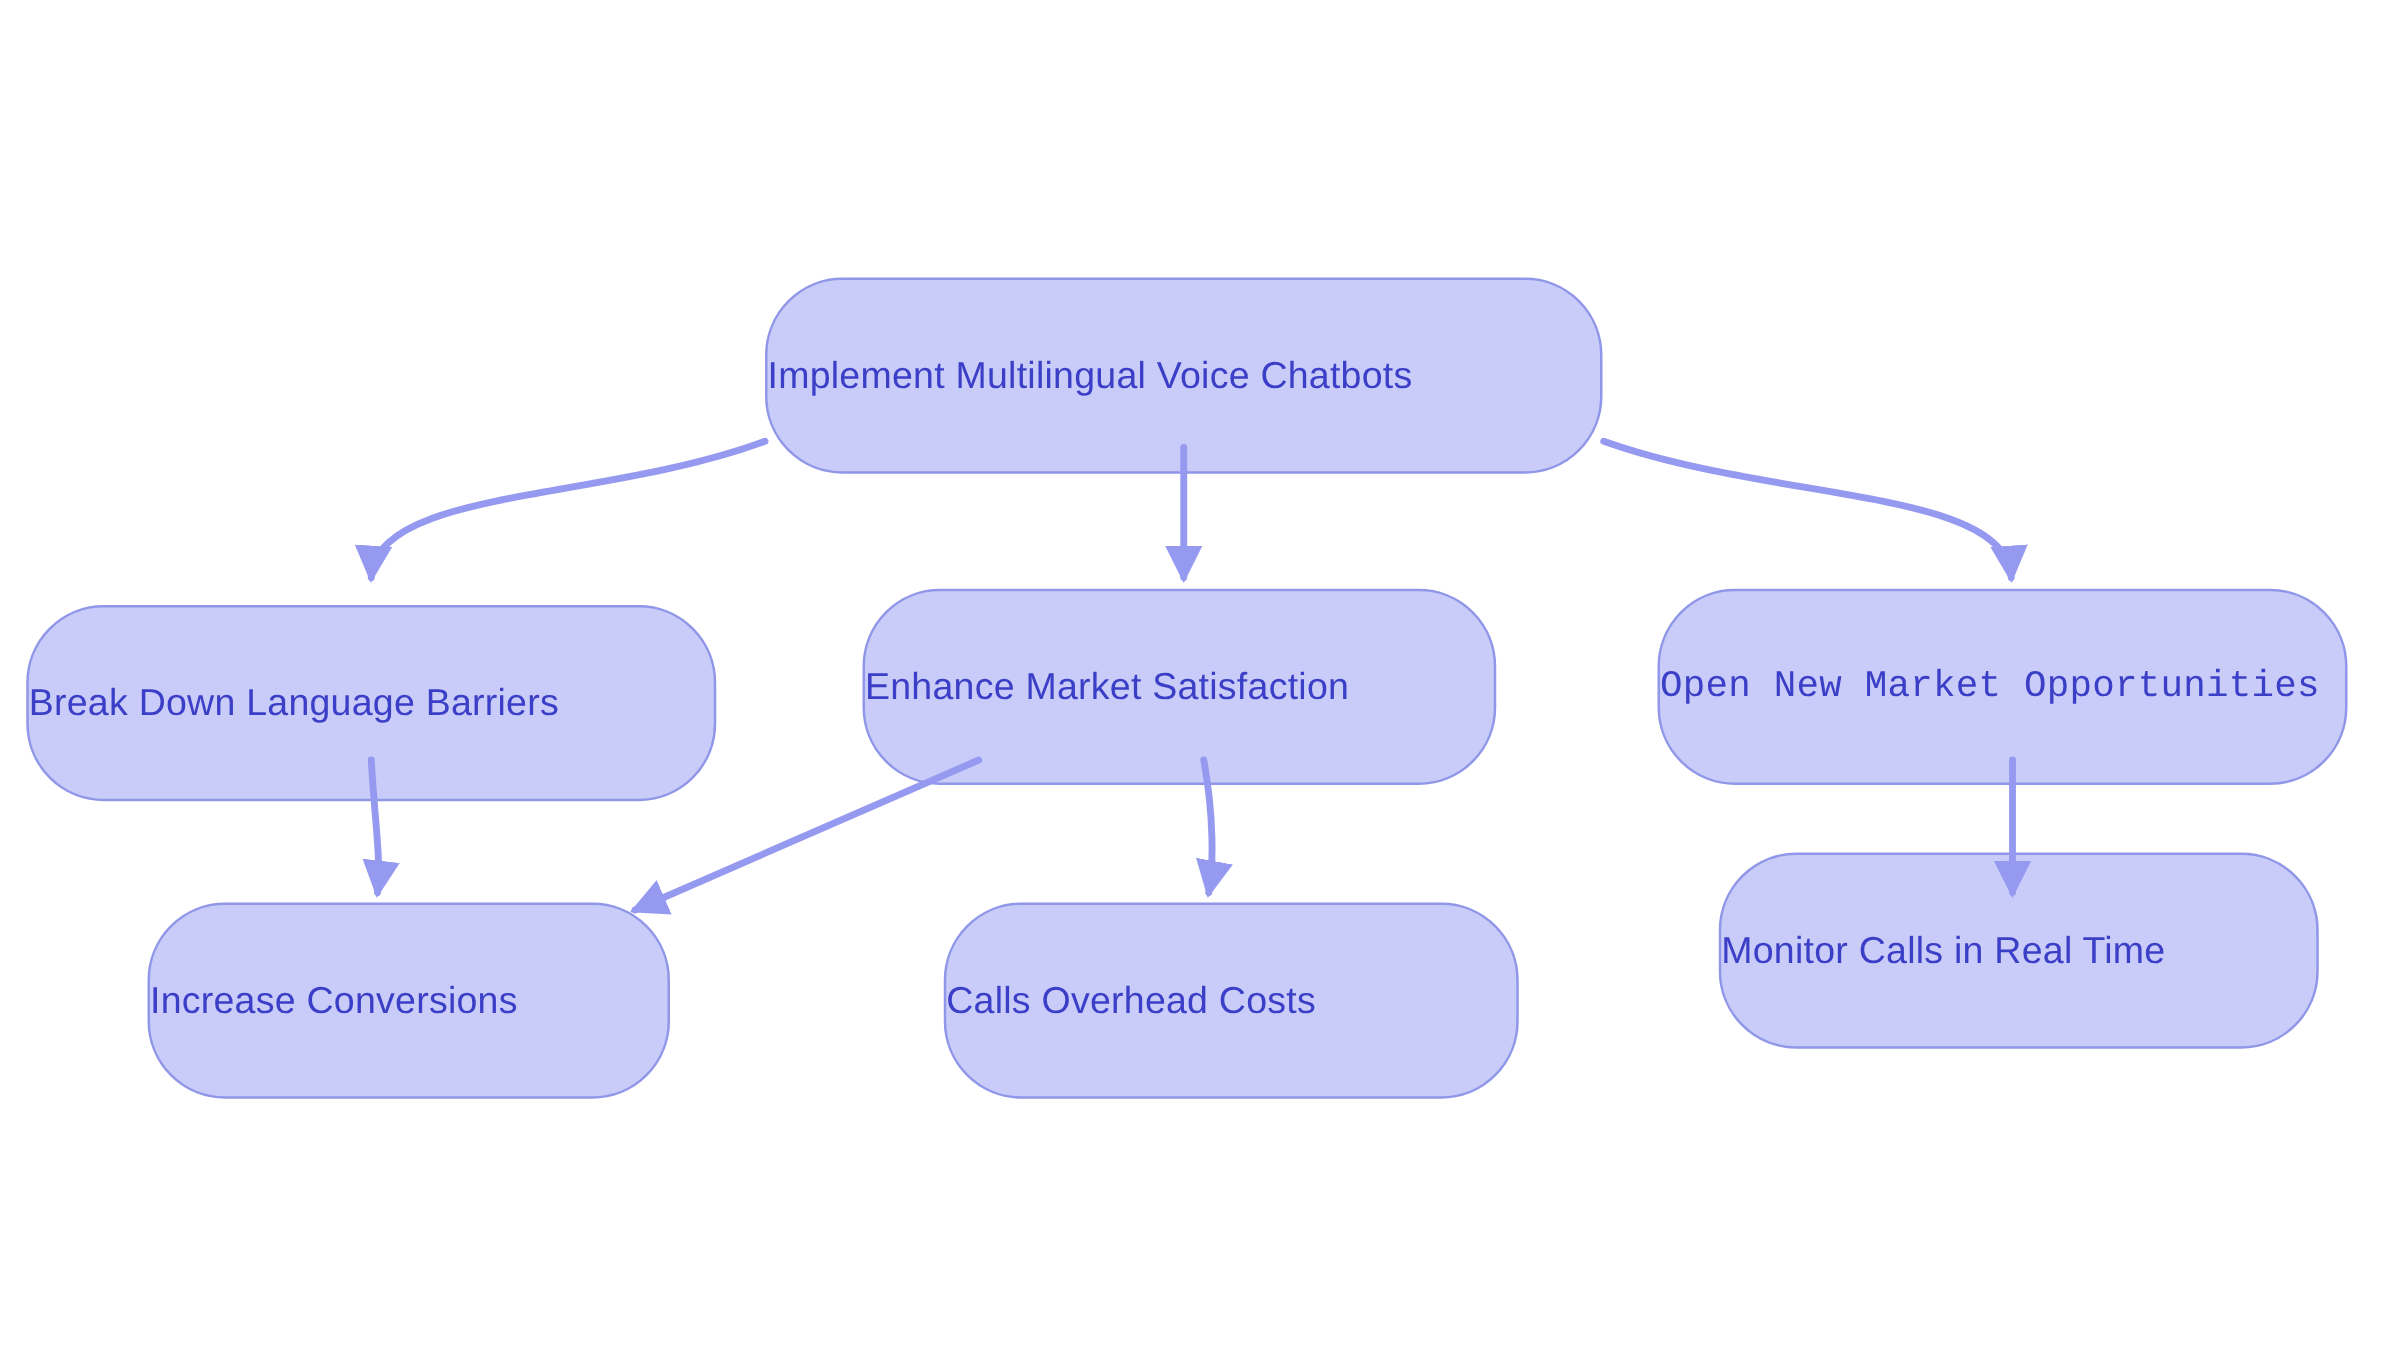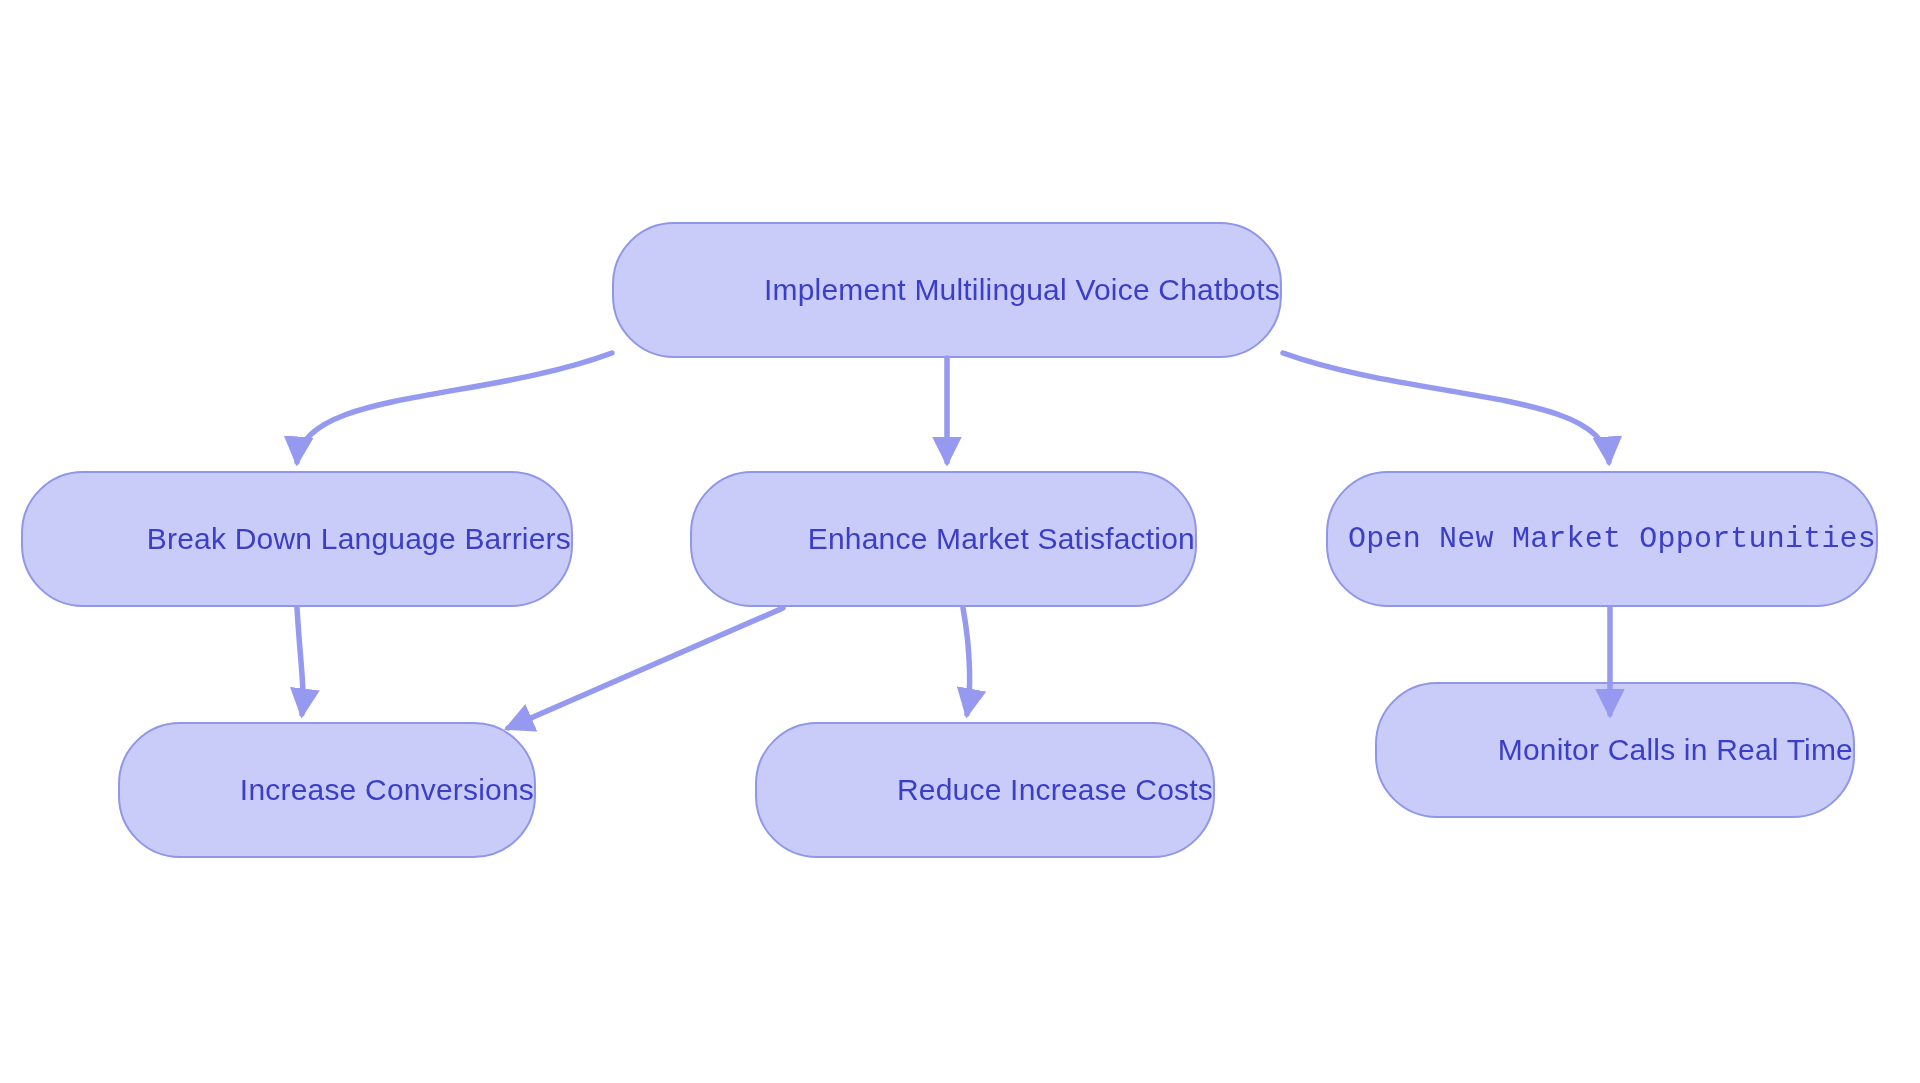--- a/index.html
+++ b/index.html
@@ -33,28 +33,28 @@
     fill: none;
     stroke: var(--edge);
     stroke-width: 5.5;
     stroke-linecap: round;
   }
   .arrowhead-shape {
     fill: var(--edge);
   }
   .node {
     position: absolute;
-    height: 136px;
+    height: 157px;
     box-sizing: border-box;
     border: 2.5px solid var(--node-border);
     background: var(--node-fill);
     border-radius: 62px;
     display: flex;
     align-items: center;
-    justify-content: flex-end;
+    justify-content: flex-start;
     z-index: 1;
   }
   .node-label {
     color: var(--text);
     font-size: 30px;
     letter-spacing: 0.2px;
     white-space: nowrap;
     text-align: center;
   }
 </style>
@@ -75,37 +75,37 @@
     <path class="edge" d="M 297 608 C 300 660, 305 688, 302 714" marker-end="url(#arrow)"></path>
     <path class="edge" d="M 783 608 L 508 728" marker-end="url(#arrow)"></path>
     <path class="edge" d="M 963 608 C 971 652, 971 692, 967 714" marker-end="url(#arrow)"></path>
     <path class="edge" d="M 1610 608 L 1610 714" marker-end="url(#arrow)"></path>
   </svg>
 
   <div class="node" style="left:612px; top:222px; width:670px;">
     <span class="node-label">Implement Multilingual Voice Chatbots</span>
   </div>
 
-  <div class="node" style="left:21px; top:471px; width:552px;">
+  <div class="node" style="left:21px; top:484px; width:552px;">
     <span class="node-label">Break Down Language Barriers</span>
   </div>
 
   <div class="node" style="left:690px; top:471px; width:507px;">
     <span class="node-label">Enhance Market Satisfaction</span>
   </div>
 
   <div class="node" style="left:1326px; top:471px; width:552px;font-family:Liberation Mono, monospace;">
     <span class="node-label">Open New Market Opportunities</span>
   </div>
 
   <div class="node" style="left:118px; top:722px; width:418px;">
     <span class="node-label">Increase Conversions</span>
   </div>
 
   <div class="node" style="left:755px; top:722px; width:460px;">
-    <span class="node-label">Reduce Increase Costs</span>
+    <span class="node-label">Calls Overhead Costs</span>
   </div>
 
   <div class="node" style="left:1375px; top:682px; width:480px;">
     <span class="node-label">Monitor Calls in Real Time</span>
   </div>
 
 </div>
 
 </body></html>

